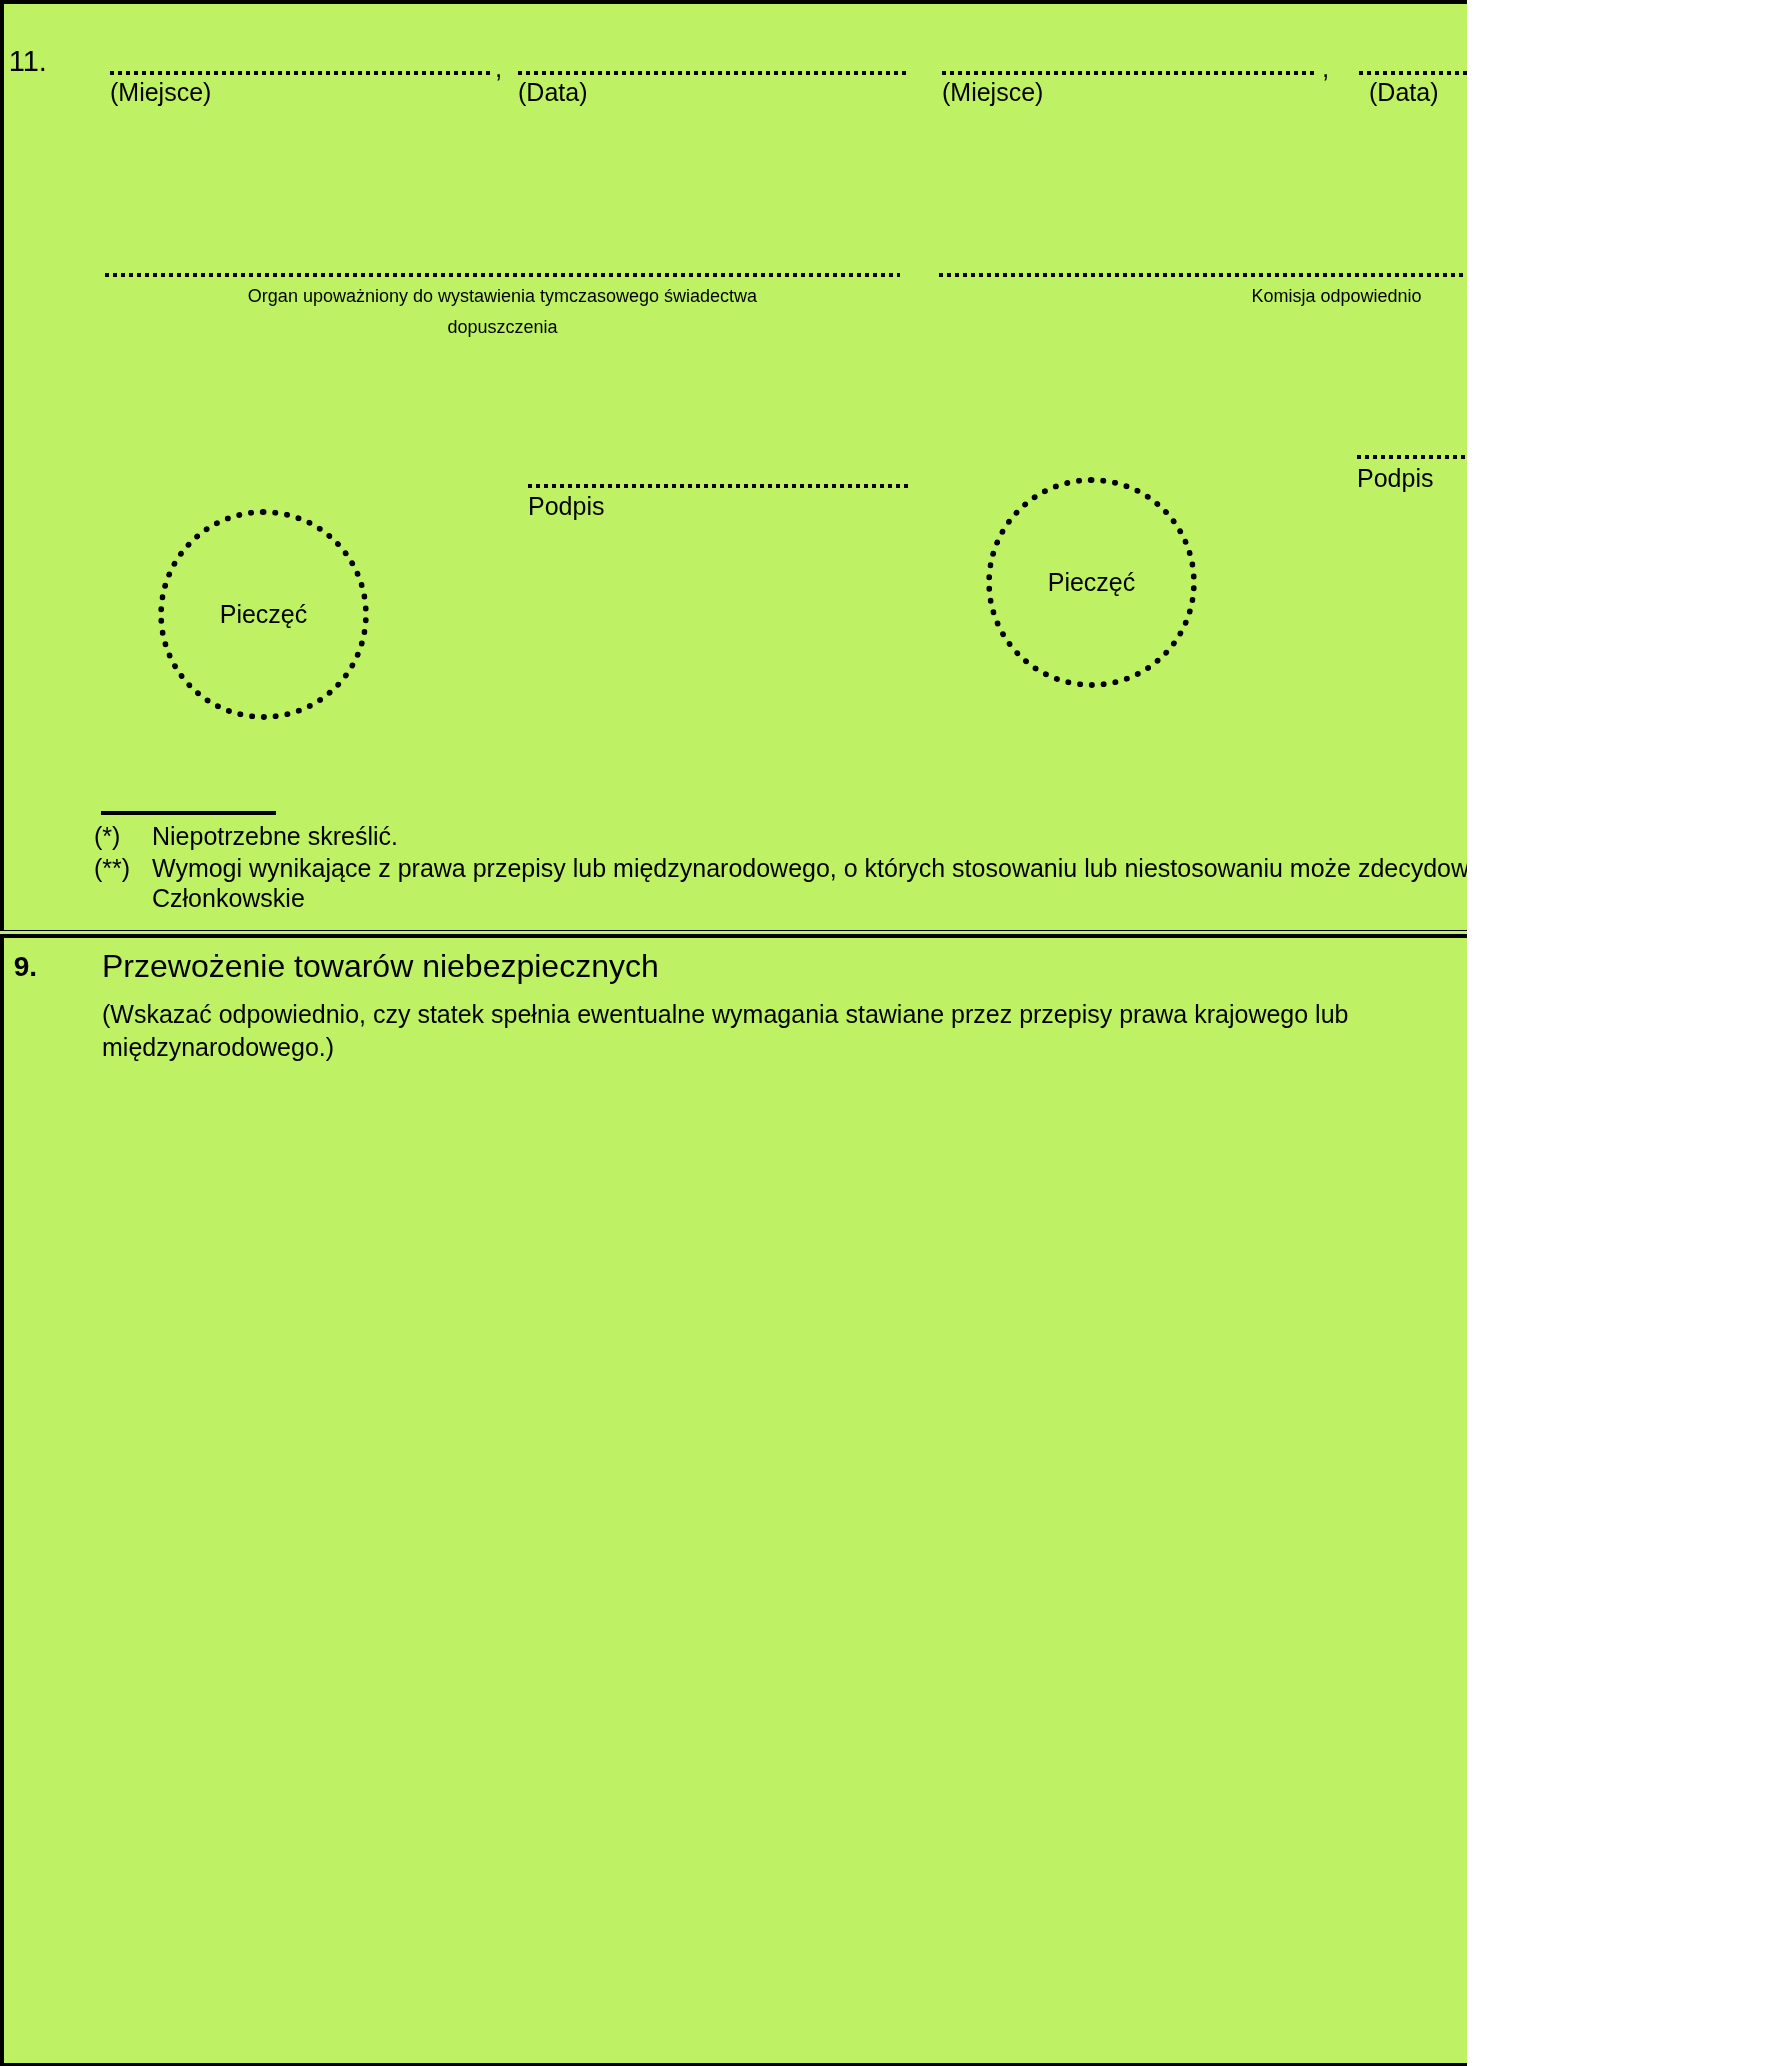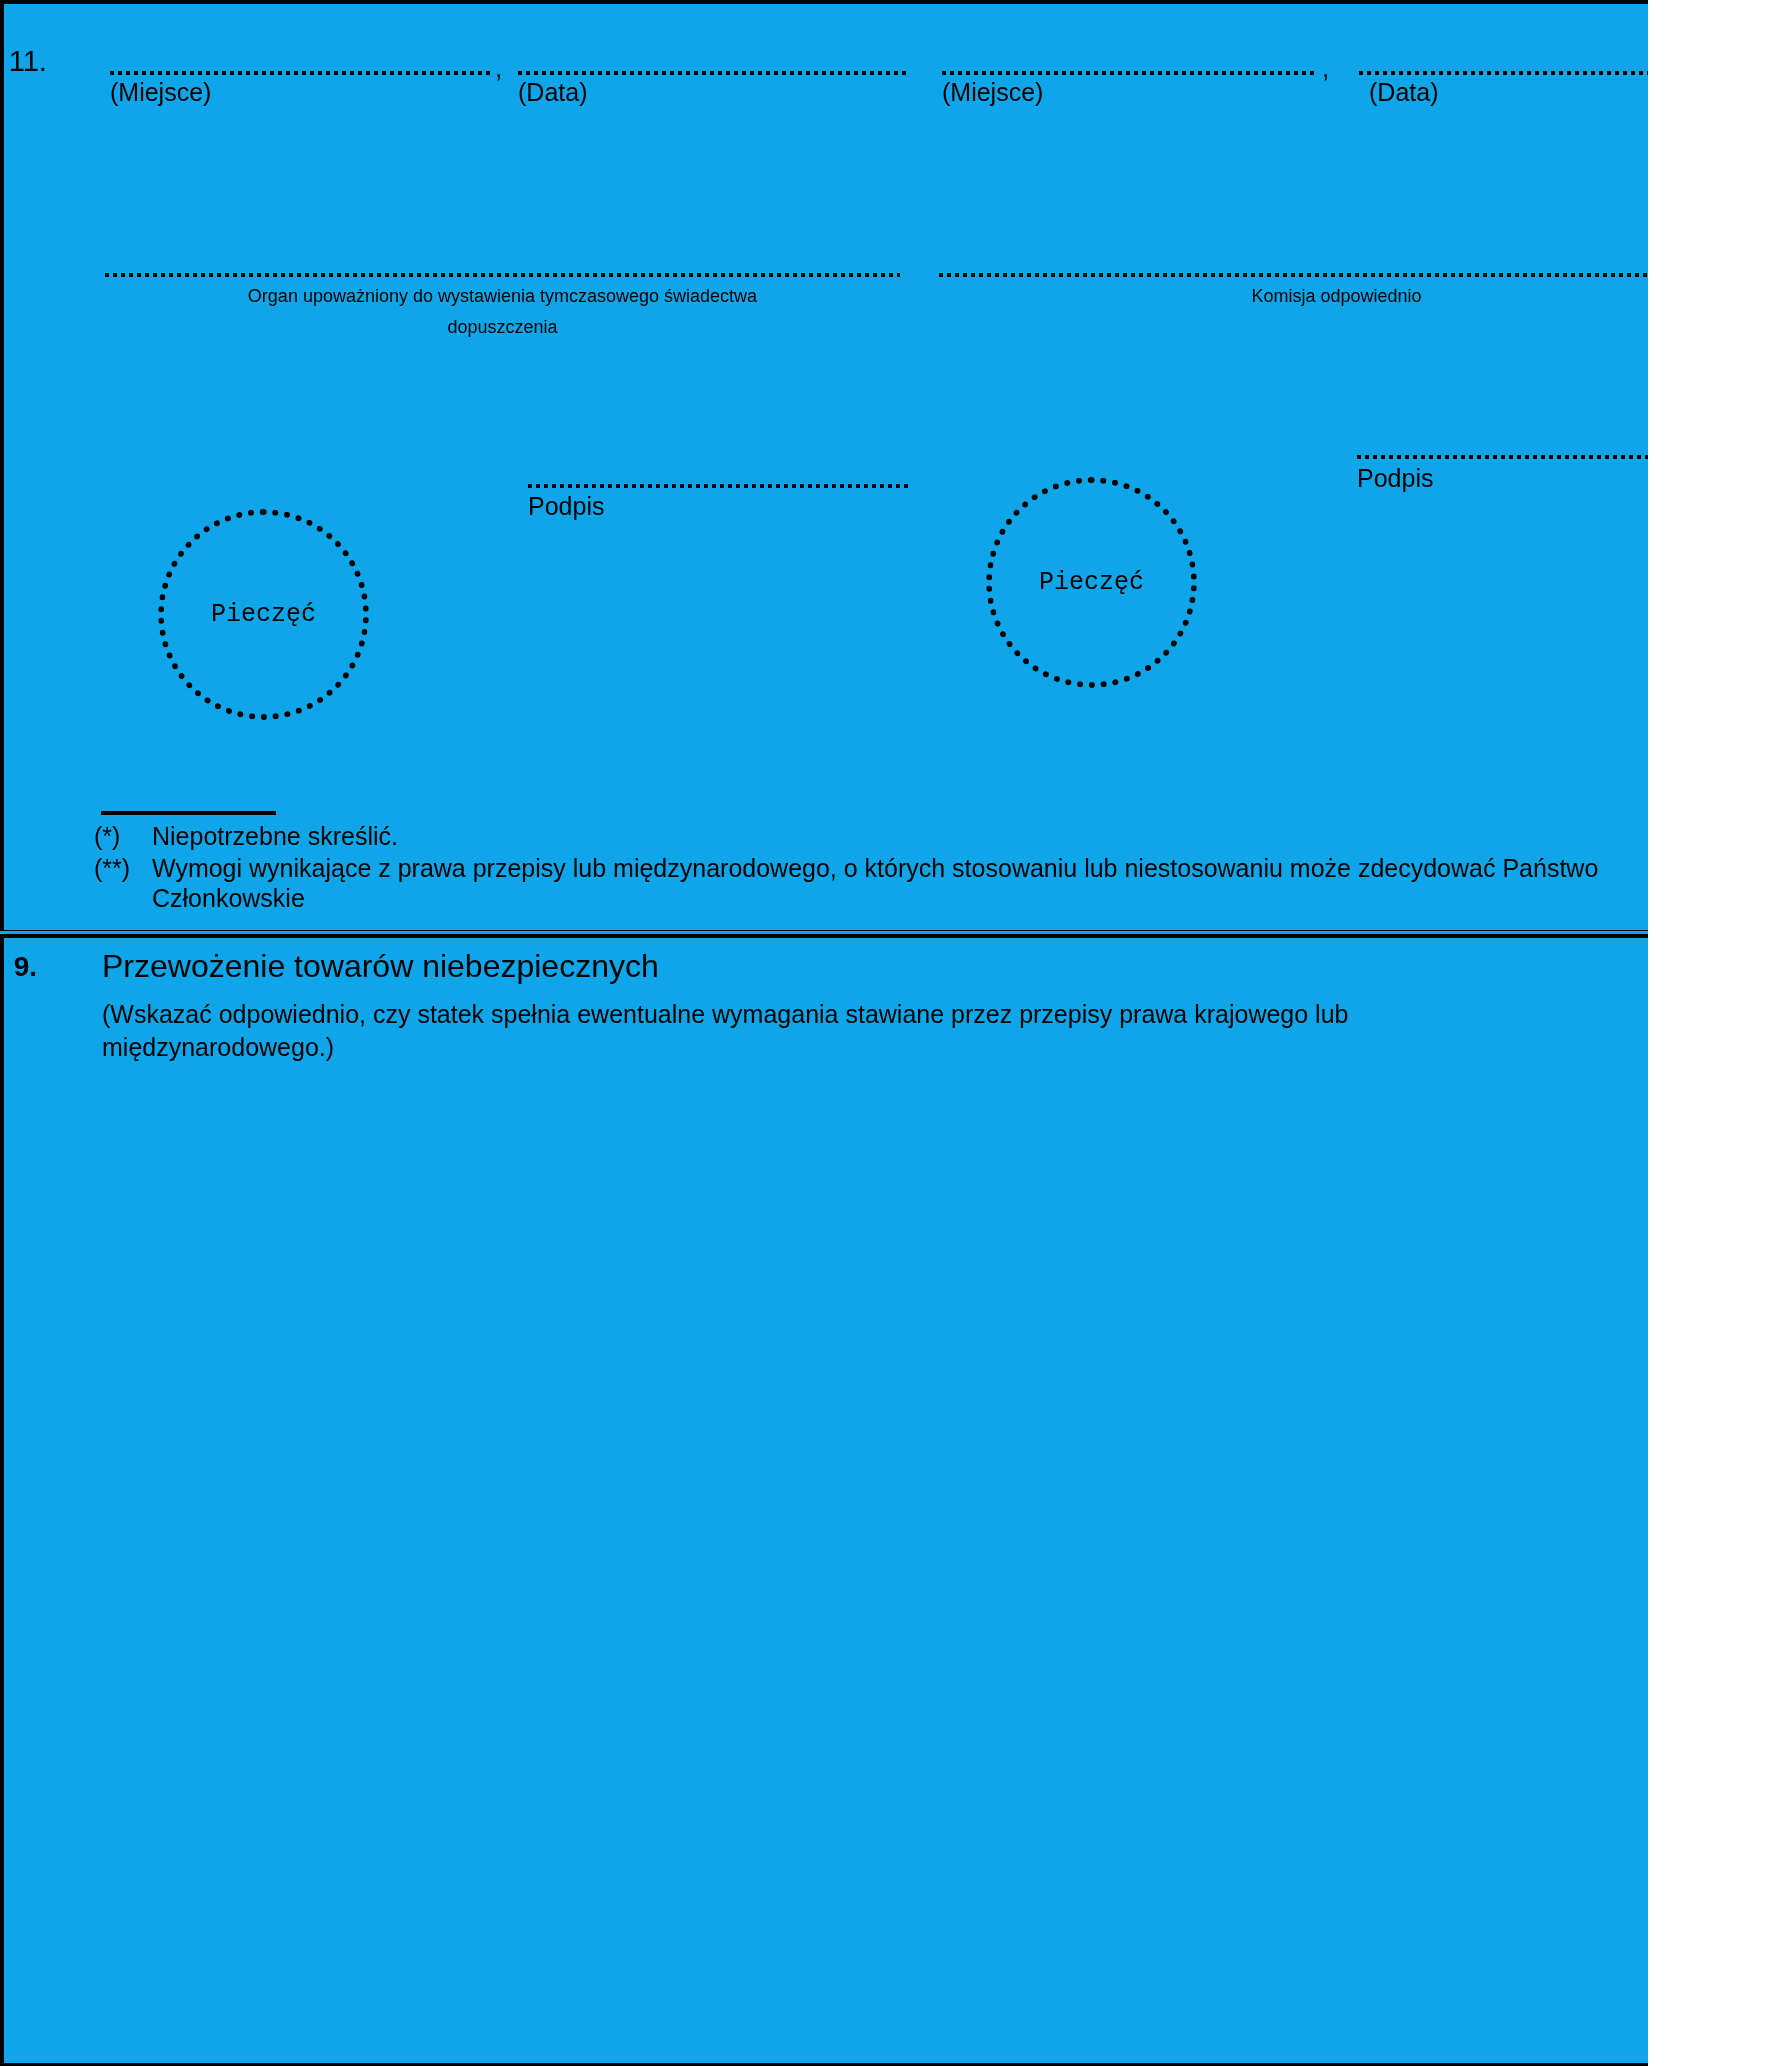--- a/index.html
+++ b/index.html
@@ -1,20 +1,20 @@
 <!DOCTYPE html>
 <html style="font-size:10px"><head>
 <meta charset="utf-8">
 <style>
   html, body { margin: 0; padding: 0; background: #ffffff; }
   .page {
     position: relative;
-    width: 1648px;
+    width: 1467px;
     height: 2066px;
-    background: #0ea5e9;
+    background: #bef264;
     color: #000000;
     font-family: "Liberation Sans", "DejaVu Sans", sans-serif;
     overflow: hidden;
   }
   .box {
     position: absolute;
     box-sizing: border-box;
     border: 4.4px solid #000000;
     background: transparent;
   }
@@ -50,21 +50,20 @@
   .seal {
     position: absolute;
     width: 199px;
     height: 199px;
     border: 6.2px dotted #000000;
     border-radius: 50%;
     display: flex;
     align-items: center;
     justify-content: center;
     font-size: 25px;
-    font-family: Liberation Mono, monospace;
   }
   .fn-rule {
     position: absolute;
     left: 101px;
     top: 811px;
     width: 175px;
     height: 3.7px;
     background: #000000;
   }
   .footnote {

